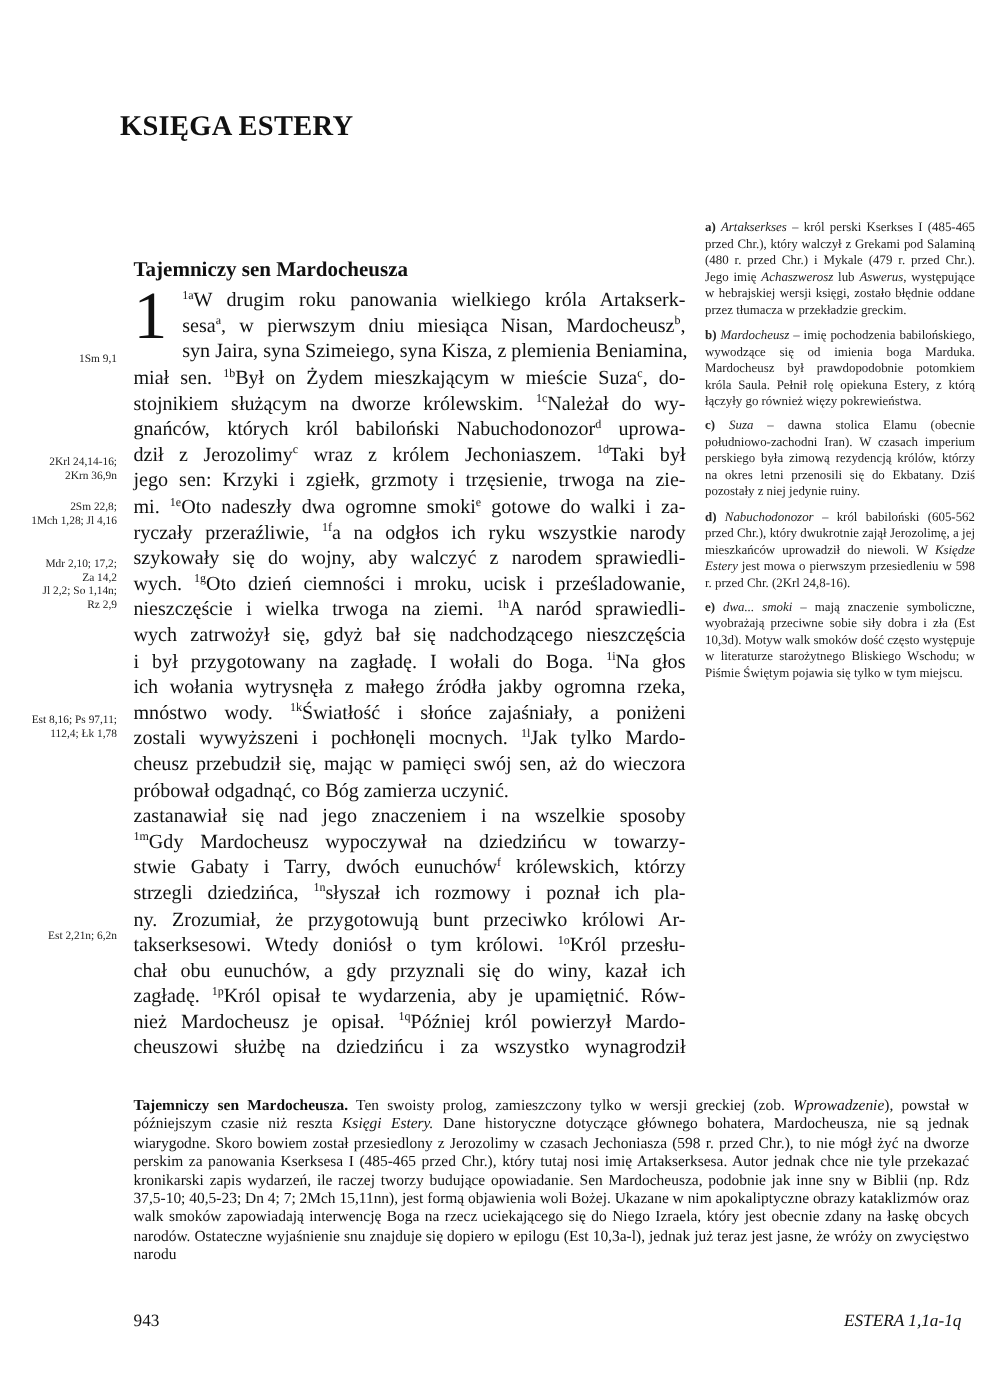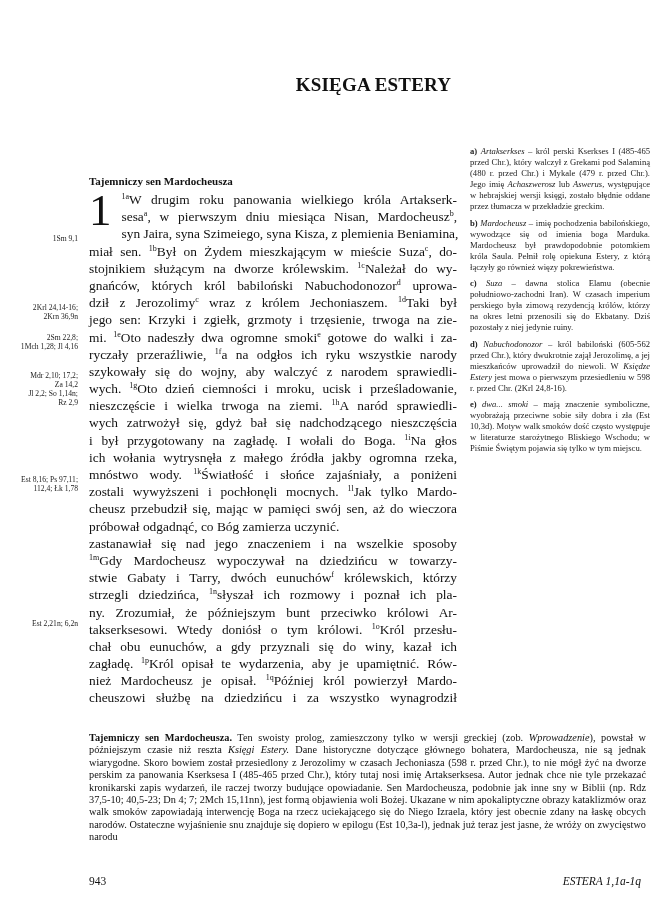--- a/index.html
+++ b/index.html
@@ -1,19 +1,19 @@
 <!DOCTYPE html>
 <html><head>
 <meta charset="utf-8">
 <style>
   html, body { margin: 0; padding: 0; background: #ffffff; }
   body { width: 667px; height: 915px; position: relative; overflow: hidden; color: #111; font-family: "Liberation Serif", serif; }
-  .title { position: absolute; top: 74px; left: 0; width: 667px; text-align: center; padding-left: 80px; box-sizing: border-box; font-size: 19px; font-weight: bold; letter-spacing: 0.2px; }
+  .title { position: absolute; top: 74px; left: 0; width: 667px; text-align: left; padding-left: 80px; box-sizing: border-box; font-size: 19px; font-weight: bold; letter-spacing: 0.2px; }
   .main { position: absolute; left: 89px; top: 172px; width: 368px; }
-  .section-heading { font-weight: bold; font-size: 11px; line-height: 18px; margin: 0 0 1px 0; }
+  .section-heading { font-weight: bold; font-size: 14px; line-height: 18px; margin: 0 0 1px 0; }
   .body-text { font-size: 13.4px; line-height: 17.2px; text-align: justify; }
   .body-line { display: block; white-space: nowrap; text-align: justify; text-align-last: justify; height: 17.2px; }
   .body-line.last { text-align-last: left; }
   .chapnum { float: left; font-size: 45px; line-height: 36px; margin: 1px 10px 0 0; height: 34px; }
   .v { font-size: 8px; vertical-align: 5px; line-height: 0; }
   .fn { font-size: 8px; vertical-align: 5px; line-height: 0; }
   .margin { position: absolute; left: 0; width: 78px; text-align: right; font-size: 7.6px; line-height: 8.8px; color: #222; }
   .notes { position: absolute; left: 470px; top: 146px; width: 180px; font-size: 8.6px; line-height: 11.1px; text-align: justify; color: #222; }
   .note { margin-bottom: 5px; }
   .note b { font-weight: bold; }
@@ -49,21 +49,21 @@
       <span class="body-line"><span>i był przygotowany na zagładę. I wołali do Boga. </span><span class="v">1i</span><span>Na głos</span></span>
       <span class="body-line"><span>ich wołania wytrysnęła z małego źródła jakby ogromna rzeka,</span></span>
       <span class="body-line"><span>mnóstwo wody. </span><span class="v">1k</span><span>Światłość i słońce zajaśniały, a poniżeni</span></span>
       <span class="body-line"><span>zostali wywyższeni i pochłonęli mocnych. </span><span class="v">1l</span><span>Jak tylko Mardo-</span></span>
       <span class="body-line"><span>cheusz przebudził się, mając w pamięci swój sen, aż do wieczora</span></span>
       <span class="body-line last"><span>próbował odgadnąć, co Bóg zamierza uczynić.</span></span>
       <span class="body-line"><span>zastanawiał się nad jego znaczeniem i na wszelkie sposoby</span></span>
       <span class="body-line"><span class="v">1m</span><span>Gdy Mardocheusz wypoczywał na dziedzińcu w towarzy-</span></span>
       <span class="body-line"><span>stwie Gabaty i Tarry, dwóch eunuchów</span><span class="fn">f</span><span> królewskich, którzy</span></span>
       <span class="body-line"><span>strzegli dziedzińca, </span><span class="v">1n</span><span>słyszał ich rozmowy i poznał ich pla-</span></span>
-      <span class="body-line"><span>ny. Zrozumiał, że późniejszym bunt przeciwko królowi Ar-</span></span>
+      <span class="body-line"><span>ny. Zrozumiał, że przygotowują bunt przeciwko królowi Ar-</span></span>
       <span class="body-line"><span>takserksesowi. Wtedy doniósł o tym królowi. </span><span class="v">1o</span><span>Król przesłu-</span></span>
       <span class="body-line"><span>chał obu eunuchów, a gdy przyznali się do winy, kazał ich</span></span>
       <span class="body-line"><span>zagładę. </span><span class="v">1p</span><span>Król opisał te wydarzenia, aby je upamiętnić. Rów-</span></span>
       <span class="body-line"><span>nież Mardocheusz je opisał. </span><span class="v">1q</span><span>Później król powierzył Mardo-</span></span>
       <span class="body-line"><span>cheuszowi służbę na dziedzińcu i za wszystko wynagrodził</span></span>
     </div>
 </div>
 
 <div id="margin-refs">
     <div class="margin" style="top: 235px;">1Sm 9,1</div>

